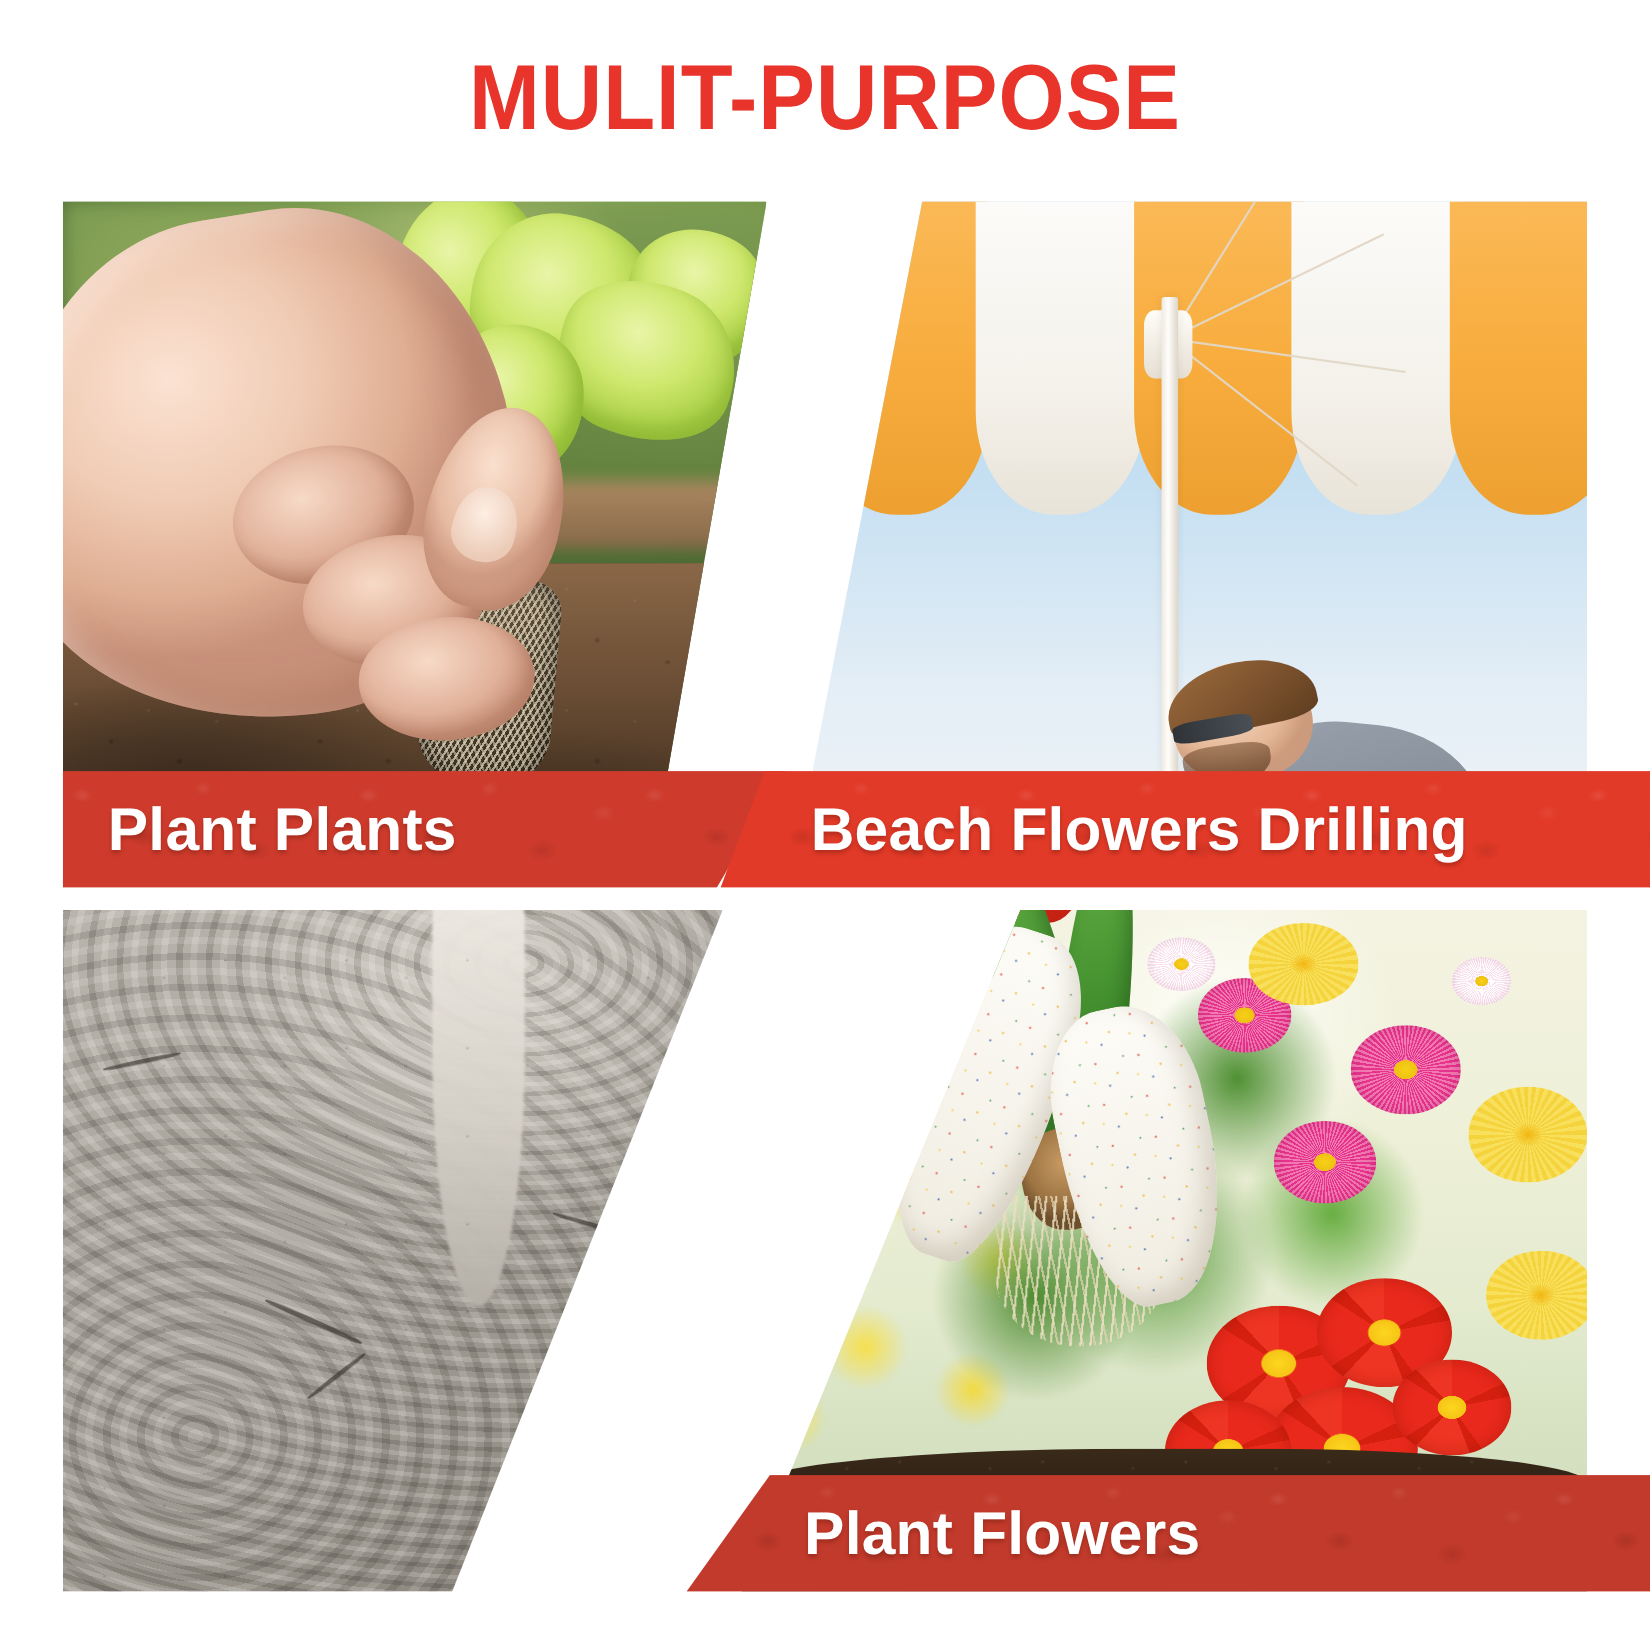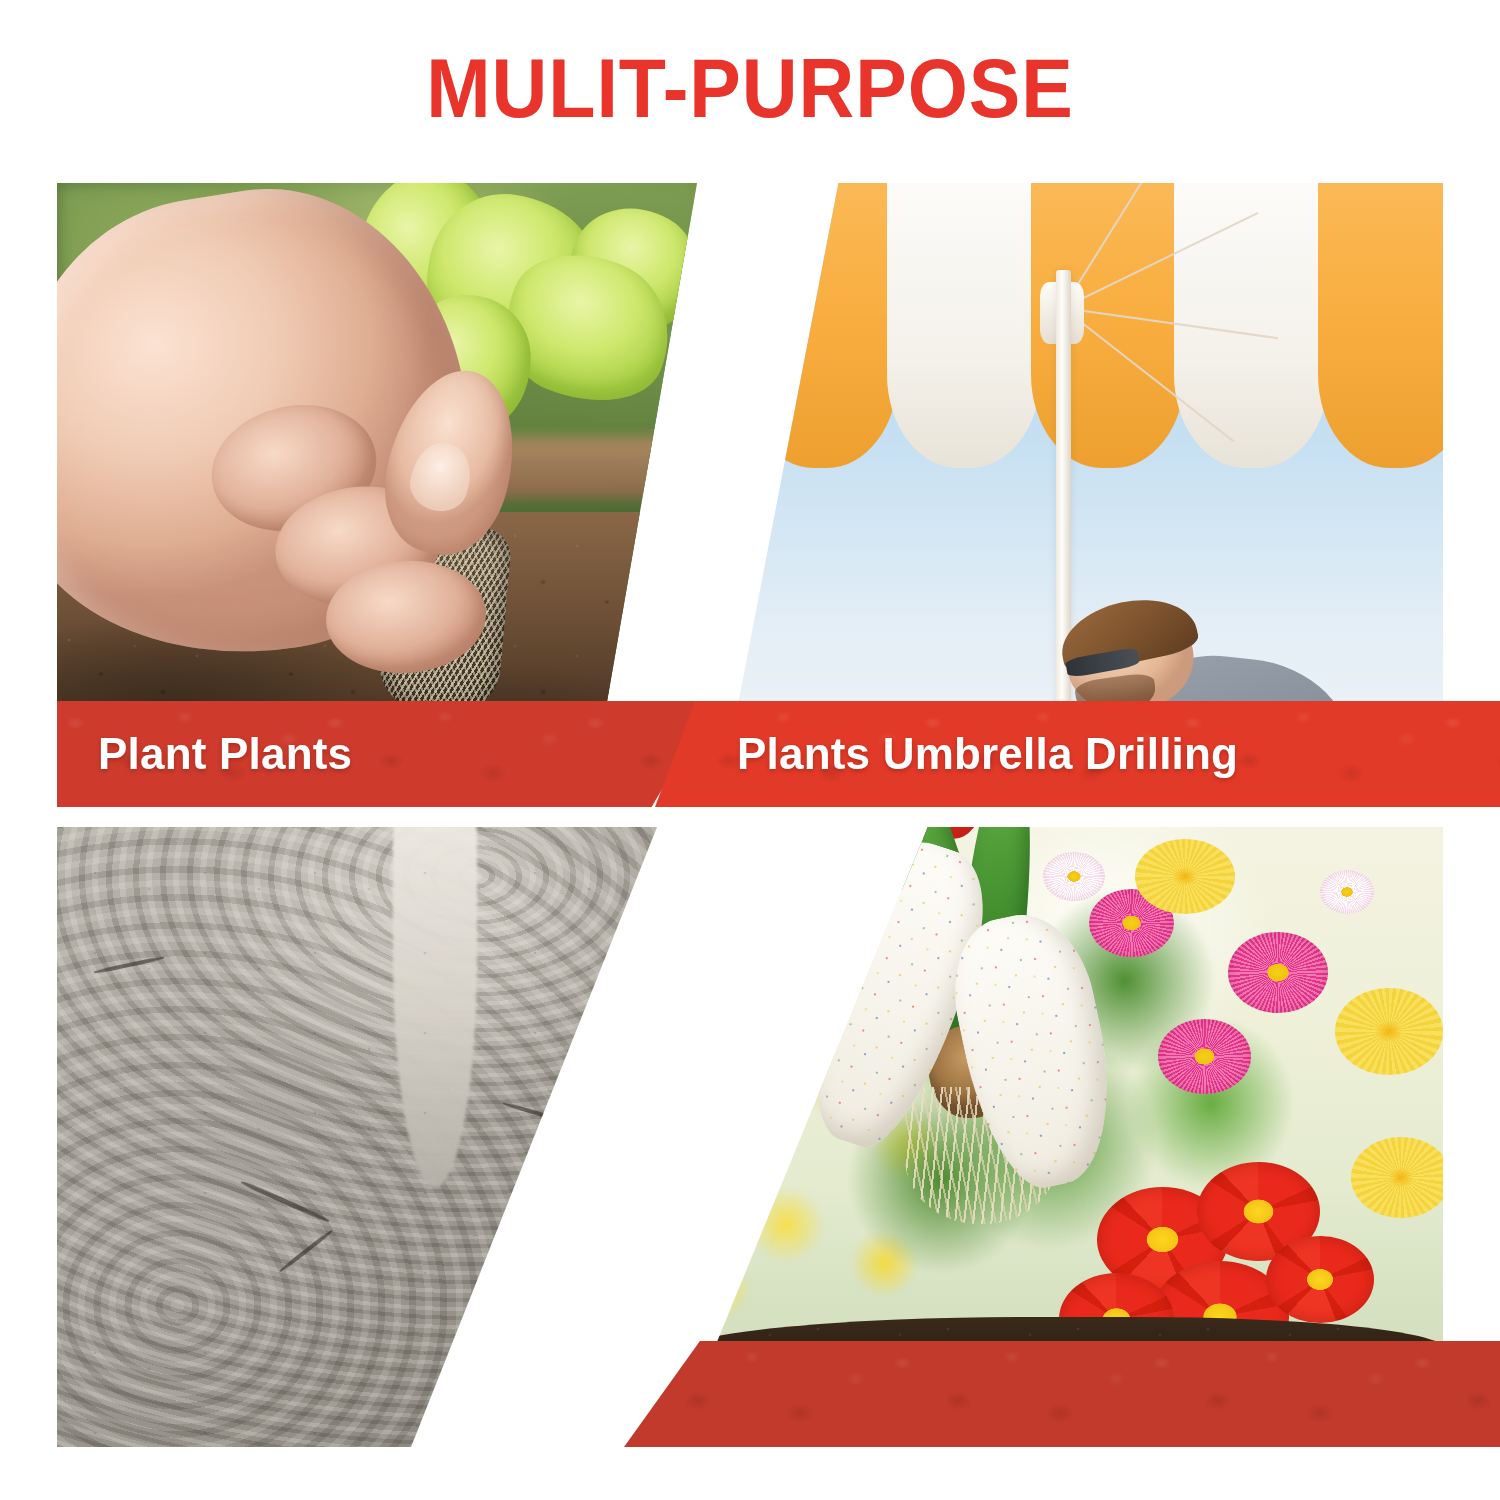--- a/index.html
+++ b/index.html
@@ -259,21 +259,21 @@
   
   .bar{position:absolute;height:106px;display:flex;align-items:center;overflow:hidden;}
   .bar .tex{position:absolute;inset:0;
     background-image:
       radial-gradient(10px 7px at 18px 22px, rgba(255,255,255,.11), rgba(0,0,0,0)),
       radial-gradient(13px 9px at 74px 60px, rgba(0,0,0,.12), rgba(0,0,0,0)),
       radial-gradient(9px 7px at 128px 16px, rgba(255,255,255,.09), rgba(0,0,0,0)),
       radial-gradient(14px 10px at 176px 72px, rgba(0,0,0,.1), rgba(0,0,0,0)),
       radial-gradient(11px 8px at 232px 38px, rgba(255,255,255,.08), rgba(0,0,0,0));
     background-size:260px 96px;opacity:.85;}
-  .bar .lbl{position:relative;color:#fff;font-weight:700;font-size:44px;
+  .bar .lbl{position:relative;color:#fff;font-weight:700;font-size:55px;
     line-height:56px;letter-spacing:.2px;white-space:nowrap;
     text-shadow:0 2px 4px rgba(90,20,10,.35);}
 
   .bar1{left:57px;top:701px;width:616px;background:#CE3B2C;
     clip-path:polygon(0 0,100% 0,90.5% 100%,0 100%);padding-left:41px;}
   .bar2{left:655px;top:701px;width:788px;background:#E23A28;
     clip-path:polygon(4.6% 0,100% 0,100% 100%,0 100%);padding-left:82px;}
   .bar3{left:57px;top:1341px;width:616px;background:#E03B2A;
     clip-path:polygon(0 0,100% 0,86% 100%,0 100%);padding-left:41px;}
   .bar4{left:624px;top:1341px;width:819px;background:#C23A2B;
@@ -390,21 +390,22 @@
     </div>
   </div>
 
   <div class="bar bar1">
     <div class="tex"></div>
     <div class="lbl">Plant Plants</div>
   </div>
 
   <div class="bar bar2">
     <div class="tex"></div>
-    <div class="lbl">Plants Umbrella Drilling</div>
+    <div class="lbl">Beach Flowers Drilling</div>
   </div>
 
 
   <div class="bar bar4">
     <div class="tex"></div>
+    <div class="lbl">Plant Flowers</div>
   </div>
 
 </div>
 
 </body></html>

